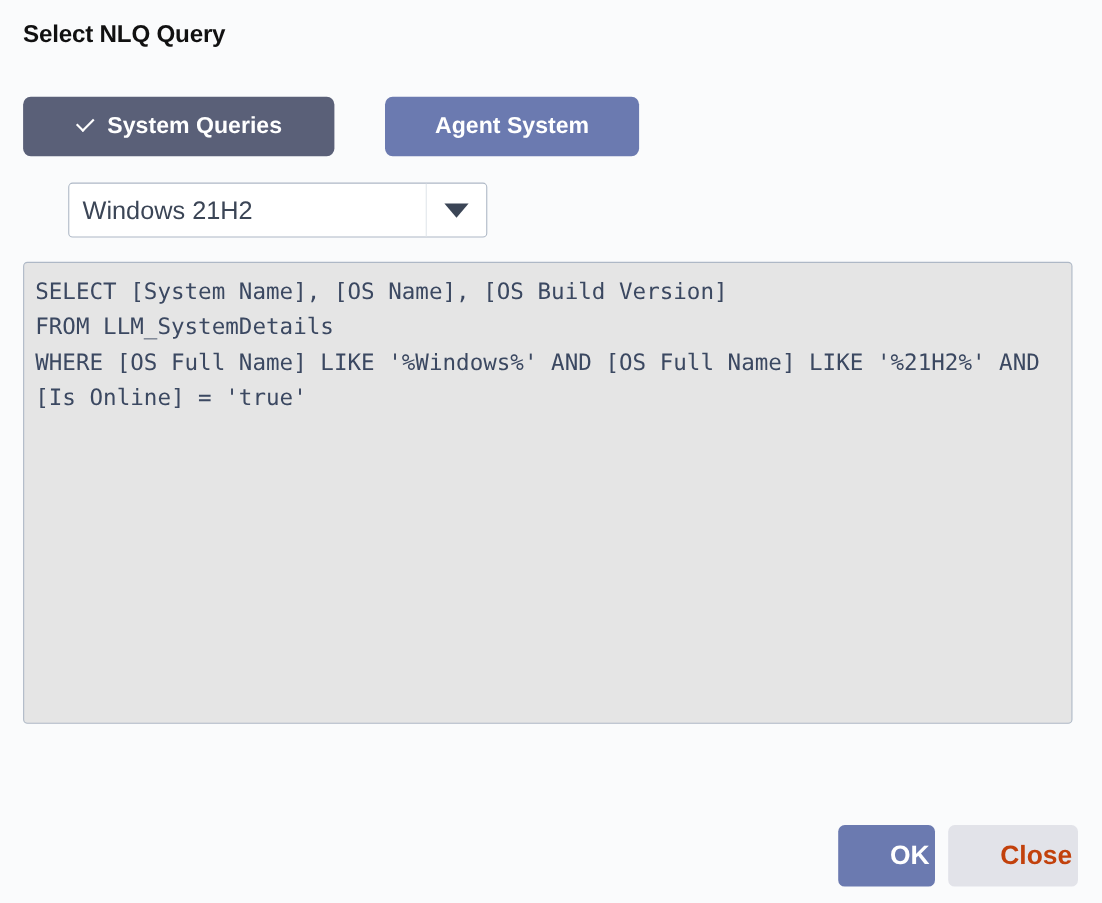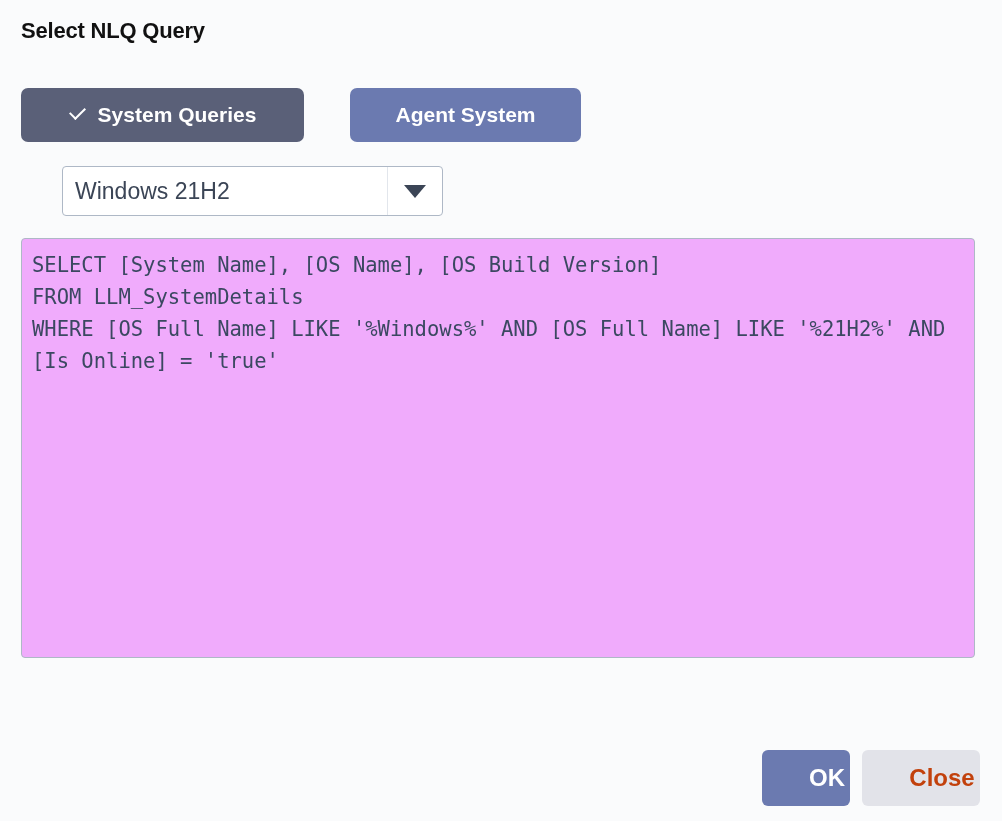--- a/index.html
+++ b/index.html
@@ -121,21 +121,21 @@
     border-top: 13px solid #3b4556;
   }
 
   
   .query-box {
     position: absolute;
     left: 21px;
     top: 238px;
     width: 954px;
     height: 420px;
-    background: #f0abfc;
+    background: #e5e5e5;
     border: 1px solid #aeb8c6;
     border-radius: 4px;
     box-sizing: border-box;
     padding: 10px 8px 8px 10px;
     overflow: hidden;
   }
   .query-text {
     font-family: "DejaVu Sans Mono", monospace;
     font-size: 20.5px;
     line-height: 32px;

